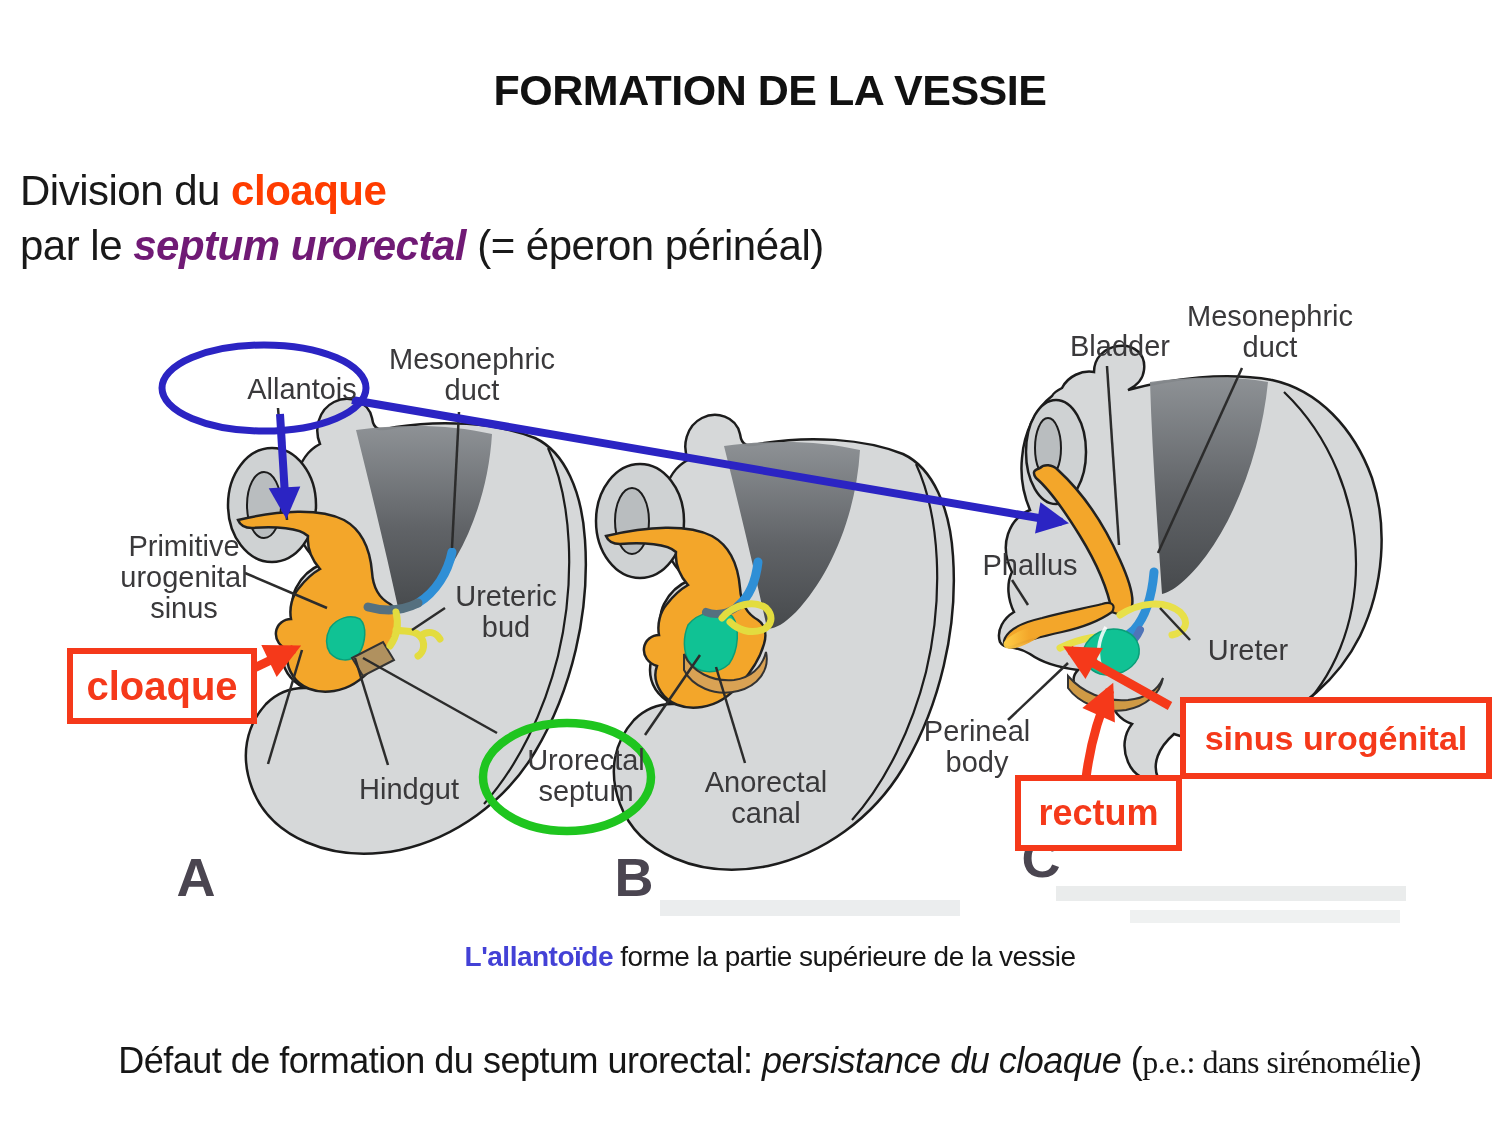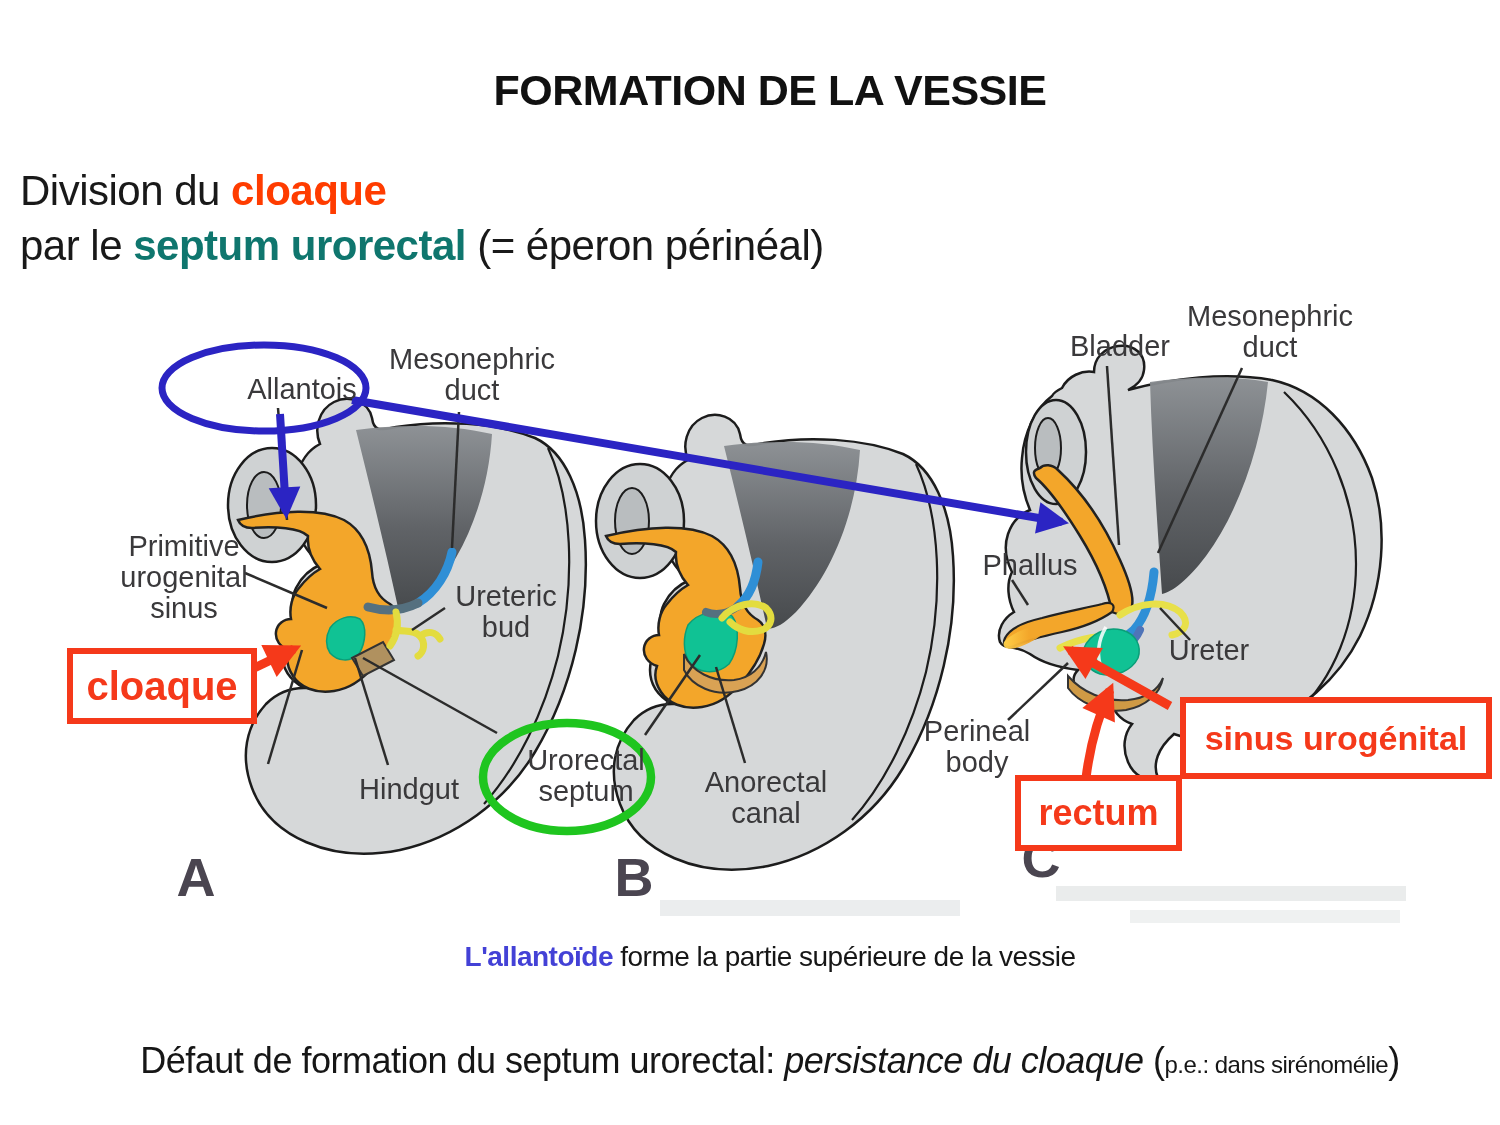--- a/index.html
+++ b/index.html
@@ -8,35 +8,35 @@
   .abs{position:absolute;margin-left:20px;}
   .ctr{transform:translate(-50%,-50%);}
   #fig-svg{position:absolute;left:0;top:0;z-index:1;}
   .txt-layer{z-index:2;}
   
   .title{left:0;top:66px;width:1500px;text-align:center;font-size:43px;font-weight:bold;
          color:#111;letter-spacing:-.5px;}
   .subtitle{left:0;top:163px;width:1500px;text-align:left;font-size:42px;line-height:55px;
          color:#191919;letter-spacing:-.5px;}
   .sub-accent-red{color:#ff3c00;font-weight:bold;}
-  .sub-accent-green{color:#0f766e;font-weight:bold;}
+  .sub-accent-green{color:#701a75;font-weight:bold;font-style:italic;}
   
   .dlabel{font-size:29px;line-height:31px;color:#3a393b;text-align:center;z-index:2;}
   .dletter{font-size:54px;font-weight:bold;color:#4a4550;z-index:2;}
   
   .callout{border:6px solid #f5391a;background:#ffffff;color:#f5391a;font-weight:bold;
            display:flex;align-items:center;justify-content:center;z-index:3;}
   
   .note{left:0;top:941px;width:1500px;text-align:center;font-size:28px;color:#161616;
         letter-spacing:-.5px;z-index:2;}
   .note-accent{color:#4341d6;font-weight:bold;}
   .footer{left:0;top:1040px;width:1500px;text-align:center;font-size:36px;color:#161616;
           white-space:nowrap;letter-spacing:-.5px;z-index:2;}
   .footer-italic{font-style:italic;}
-  .footer-small{font-size:24px;}
+  .footer-small{font-size:32px;font-family:Liberation Serif, serif;}
 </style>
 </head>
 <body>
 
 <div id="slide">
 
   <svg id="fig-svg" width="1500" height="1125" viewBox="0 0 1500 1125">
     <defs>
       <linearGradient id="gWedge" x1="0" y1="0" x2="0" y2="1">
         <stop offset="0" stop-color="#8a8e92"></stop>
@@ -209,21 +209,21 @@
   <div class="abs ctr dlabel" style="left:389px;top:789px;width:130px">Hindgut</div>
   <div class="abs ctr dletter" style="left:176px;top:877px">A</div>
 
   <div class="abs ctr dlabel" style="left:566px;top:776px;width:130px">Urorectal septum</div>
   <div class="abs ctr dlabel" style="left:746px;top:798px;width:140px">Anorectal canal</div>
   <div class="abs ctr dletter" style="left:614px;top:877px">B</div>
 
   <div class="abs ctr dlabel" style="left:1100px;top:346px;width:130px">Bladder</div>
   <div class="abs ctr dlabel" style="left:1250px;top:332px;width:185px">Mesonephric duct</div>
   <div class="abs ctr dlabel" style="left:1010px;top:565px;width:130px">Phallus</div>
-  <div class="abs ctr dlabel" style="left:1189px;top:650px;width:110px">Ureter</div>
+  <div class="abs ctr dlabel" style="left:1228px;top:650px;width:110px">Ureter</div>
   <div class="abs ctr dlabel" style="left:957px;top:747px;width:115px">Perineal body</div>
   <div class="abs ctr dletter" style="left:1021px;top:858px">C</div>
 
   <div class="abs callout" style="left:47px;top:648px;width:178px;height:64px;font-size:40px">cloaque</div>
   <div class="abs callout" style="left:1160px;top:697px;width:300px;height:70px;font-size:34px">sinus urogénital</div>
   <div class="abs callout" style="left:995px;top:775px;width:155px;height:64px;font-size:36px">rectum</div>
 
   <div class="abs note"><span class="note-accent">L'allantoïde</span><span> forme la partie supérieure de la vessie</span></div>
 
   <div class="abs footer"><span>Défaut de formation du septum urorectal: </span><span class="footer-italic">persistance du cloaque</span><span> (</span><span class="footer-small">p.e.: dans sirénomélie</span><span>)</span></div>

